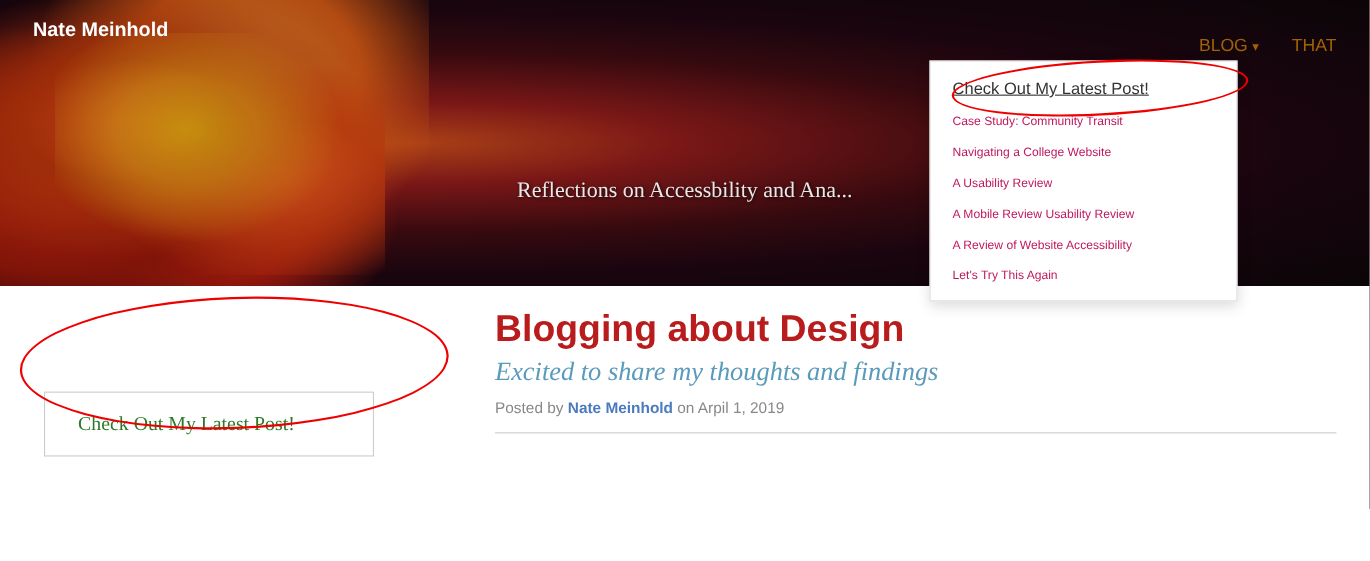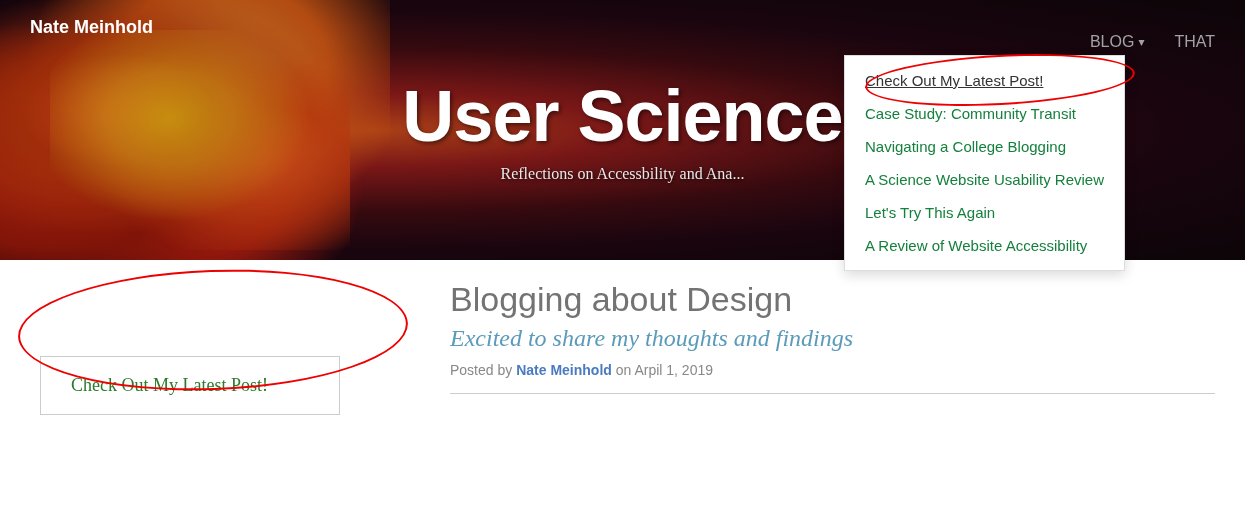--- a/index.html
+++ b/index.html
@@ -62,21 +62,21 @@
     .hero-title {
       font-size: 72px;
       font-weight: 900;
       font-family: Arial, sans-serif;
       line-height: 1.1;
       text-shadow: 2px 2px 4px rgba(0,0,0,0.5);
       letter-spacing: -1px;
     }
 
     .hero-subtitle {
-      font-size: 16px;
+      font-size: 20px;
       font-weight: 400;
       font-family: Georgia, serif;
       color: #e8e8e8;
       margin-top: 8px;
       text-shadow: 1px 1px 3px rgba(0,0,0,0.7);
     }
 
     
     .navbar {
       position: absolute;
@@ -98,21 +98,21 @@
       font-family: Arial, sans-serif;
     }
 
     .nav-links {
       display: flex;
       align-items: center;
       gap: 30px;
     }
 
     .nav-link {
-      color: #a3a3a3;
+      color: #a16207;
       font-size: 16px;
       font-family: Arial, sans-serif;
       text-decoration: none;
       cursor: pointer;
       margin-top: 28px;
     }
 
     .nav-link-blog {
       display: flex;
       align-items: center;
@@ -133,23 +133,23 @@
       border: 1px solid #ddd;
       box-shadow: 0 4px 12px rgba(0,0,0,0.15);
       min-width: 280px;
       z-index: 100;
       padding: 8px 0;
     }
 
     .dropdown-item {
       display: block;
       padding: 8px 20px;
-      font-size: 15px;
-      font-family: Arial, sans-serif;
-      color: #15803d;
+      font-size: 11px;
+      font-family: Arial, sans-serif;
+      color: #be185d;
       cursor: pointer;
       text-decoration: none;
       white-space: nowrap;
     }
 
     .dropdown-item-first {
       text-decoration: underline;
       color: #333;
       font-size: 15px;
     }
@@ -216,22 +216,22 @@
     }
 
     .content-right {
       flex: 1;
       padding: 20px 30px;
       border-left: none;
     }
 
     .blog-title {
       font-size: 34px;
-      font-weight: 400;
-      color: #737373;
+      font-weight: 700;
+      color: #b91c1c;
       font-family: Arial, sans-serif;
       margin-bottom: 6px;
     }
 
     .blog-subtitle {
       font-size: 24px;
       color: #5a9aba;
       font-family: Georgia, serif;
       font-style: italic;
       margin-bottom: 10px;
@@ -264,33 +264,34 @@
   <nav class="navbar">
     <span class="nav-brand">Nate Meinhold</span>
     <div class="nav-links">
       <span class="nav-link nav-link-blog">BLOG</span>
       <span class="nav-link">THAT</span>
     </div>
   </nav>
 
   <div class="hero-text">
     <div class="hero-title">
-      <span>User Science</span><br>
+      <br>
     </div>
     <div class="hero-subtitle">Reflections on Accessbility and Ana...</div>
   </div>
 </div>
 
 <div class="dropdown">
   <a class="dropdown-item dropdown-item-first">Check Out My Latest Post!</a>
   <a class="dropdown-item">Case Study: Community Transit</a>
-  <a class="dropdown-item">Navigating a College Blogging</a>
-  <a class="dropdown-item">A Science Website Usability Review</a>
+  <a class="dropdown-item">Navigating a College Website</a>
+  <a class="dropdown-item">A Usability Review</a>
+  <a class="dropdown-item">A Mobile Review Usability Review</a>
+  <a class="dropdown-item">A Review of Website Accessibility</a>
   <a class="dropdown-item">Let's Try This Again</a>
-  <a class="dropdown-item">A Review of Website Accessibility</a>
 </div>
 
 <div class="red-circle-top"></div>
 
 <div class="content-area">
   <div class="content-left">
     <div class="cta-button">Check Out My Latest Post!</div>
   </div>
   <div class="content-right">
     <div class="blog-title">Blogging about Design</div>

